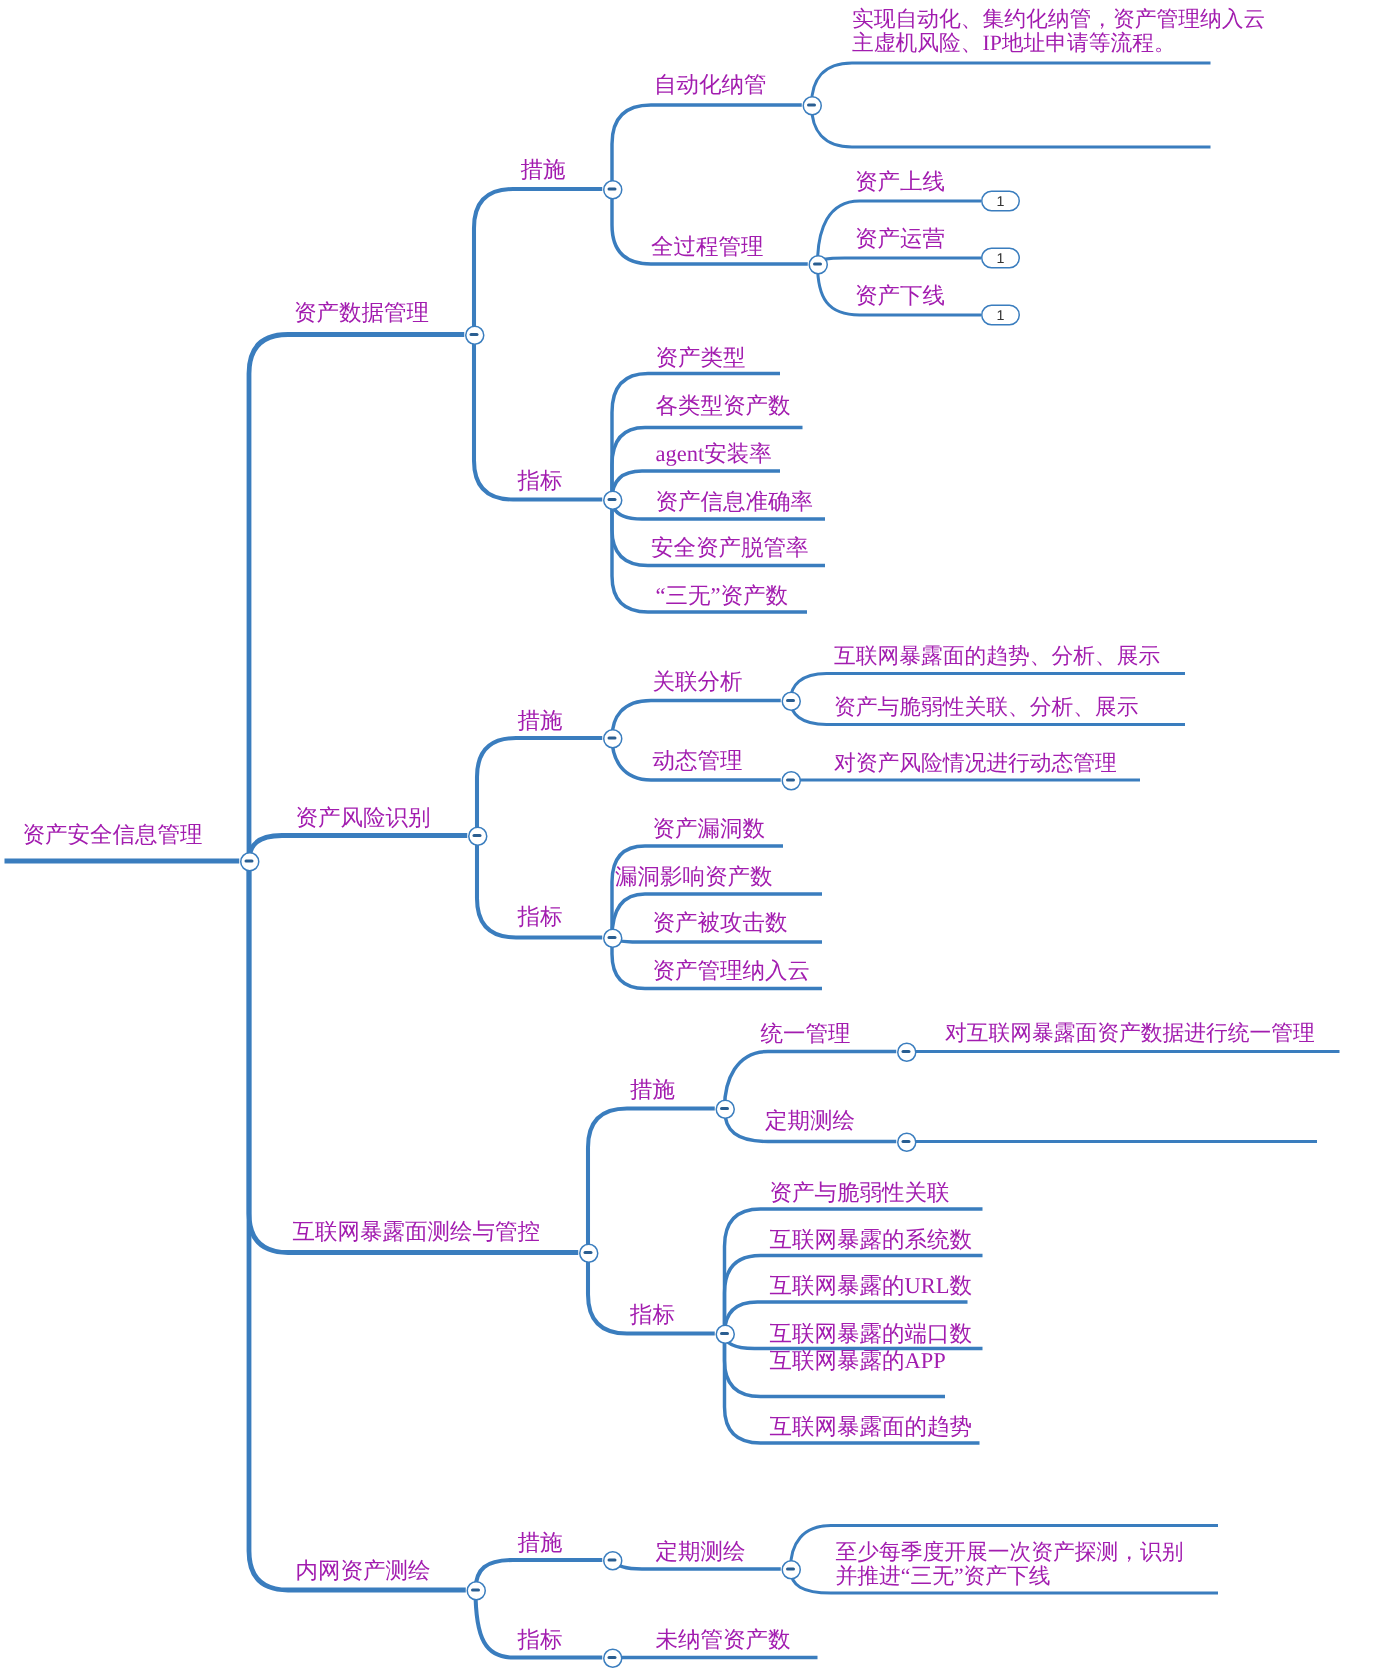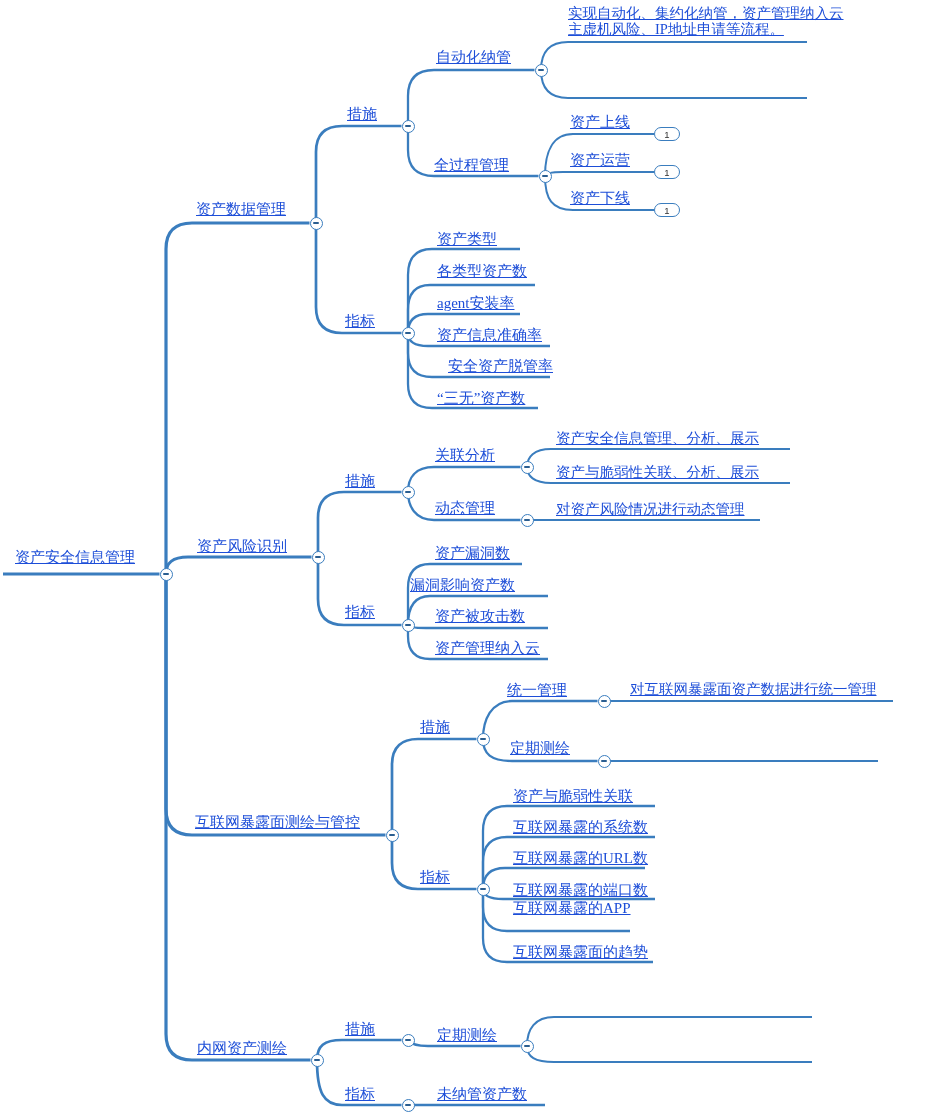--- a/index.html
+++ b/index.html
@@ -7,22 +7,22 @@
     position:relative;width:932px;height:1114px;background:#ffffff;overflow:hidden;
     font-family:"Liberation Serif","DejaVu Serif",serif;
   }
   .edges{position:absolute;left:0;top:0;z-index:1;}
   .edges path{fill:none;stroke:#3a7dbe;stroke-linejoin:round;}
   .e3{stroke-width:3.2px;}
   .e26{stroke-width:2.7px;}
   .e22{stroke-width:2.3px;}
   .e2{stroke-width:2px;}
   .lbl{
-    position:absolute;z-index:2;color:#1d4ed8;font-size:15px;line-height:17px;
-    white-space:pre-line;letter-spacing:0px;text-decoration:underline;
+    position:absolute;z-index:2;color:#a21caf;font-size:15px;line-height:17px;
+    white-space:pre-line;letter-spacing:0px;
   }
   .note{font-size:14.5px;line-height:16px;}
   .toggle{
     position:absolute;z-index:3;width:13px;height:13px;box-sizing:border-box;
     border:1.6px solid #3a7dbe;border-radius:50%;background:#fff;
     display:flex;align-items:center;justify-content:center;cursor:pointer;
   }
   .toggle .minus{width:6px;height:1.8px;background:#2a5e91;border-radius:1px;}
   .badge{
     position:absolute;z-index:3;width:26px;height:14px;box-sizing:border-box;
@@ -105,27 +105,27 @@
   <div class="lbl" style="left:570px;top:152px">资产运营</div>
   <div class="lbl" style="left:570px;top:190px">资产下线</div>
   <div class="badge" style="left:654px;top:127px">1</div>
   <div class="badge" style="left:654px;top:165px">1</div>
   <div class="badge" style="left:654px;top:203px">1</div>
   <div class="lbl" style="left:345px;top:313px">指标</div>
   <div class="lbl" style="left:437px;top:231px">资产类型</div>
   <div class="lbl" style="left:437px;top:263px">各类型资产数</div>
   <div class="lbl" style="left:437px;top:295px">agent安装率</div>
   <div class="lbl" style="left:437px;top:327px">资产信息准确率</div>
-  <div class="lbl" style="left:448px;top:358px">安全资产脱管率</div>
+  <div class="lbl" style="left:434px;top:358px">安全资产脱管率</div>
   <div class="lbl" style="left:437px;top:390px">“三无”资产数</div>
 
   <div class="lbl" style="left:197px;top:538px">资产风险识别</div>
   <div class="lbl" style="left:345px;top:473px">措施</div>
   <div class="lbl" style="left:435px;top:447px">关联分析</div>
-  <div class="lbl note" style="left:556px;top:430px">资产安全信息管理、分析、展示</div>
+  <div class="lbl note" style="left:556px;top:430px">互联网暴露面的趋势、分析、展示</div>
   <div class="lbl note" style="left:556px;top:464px">资产与脆弱性关联、分析、展示</div>
   <div class="lbl" style="left:435px;top:500px">动态管理</div>
   <div class="lbl note" style="left:556px;top:501px">对资产风险情况进行动态管理</div>
   <div class="lbl" style="left:345px;top:604px">指标</div>
   <div class="lbl" style="left:435px;top:545px">资产漏洞数</div>
   <div class="lbl" style="left:410px;top:577px">漏洞影响资产数</div>
   <div class="lbl" style="left:435px;top:608px">资产被攻击数</div>
   <div class="lbl" style="left:435px;top:640px">资产管理纳入云</div>
 
   <div class="lbl" style="left:195px;top:814px">互联网暴露面测绘与管控</div>
@@ -137,20 +137,22 @@
   <div class="lbl" style="left:513px;top:788px">资产与脆弱性关联</div>
   <div class="lbl" style="left:513px;top:819px">互联网暴露的系统数</div>
   <div class="lbl" style="left:513px;top:850px">互联网暴露的URL数</div>
   <div class="lbl" style="left:513px;top:882px">互联网暴露的端口数</div>
   <div class="lbl" style="left:513px;top:900px">互联网暴露的APP</div>
   <div class="lbl" style="left:513px;top:944px">互联网暴露面的趋势</div>
 
   <div class="lbl" style="left:197px;top:1040px">内网资产测绘</div>
   <div class="lbl" style="left:345px;top:1021px">措施</div>
   <div class="lbl" style="left:437px;top:1027px">定期测绘</div>
+  <div class="lbl note" style="left:557px;top:1027px">至少每季度开展一次资产探测，识别
+并推进“三无”资产下线</div>
   <div class="lbl" style="left:345px;top:1086px">指标</div>
   <div class="lbl" style="left:437px;top:1086px">未纳管资产数</div>
 
   <div class="toggle" style="left:159.5px;top:567.5px">
       <span class="minus"></span>
     </div>
   <div class="toggle" style="left:309.5px;top:216.5px">
       <span class="minus"></span>
     </div>
   <div class="toggle" style="left:401.5px;top:119.5px">

